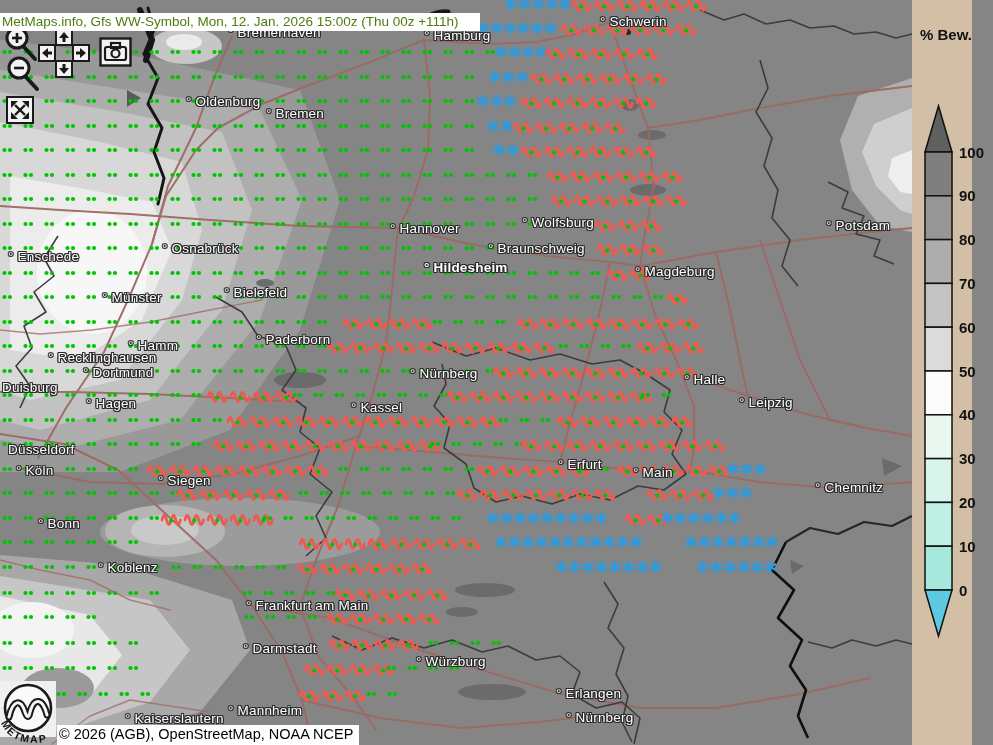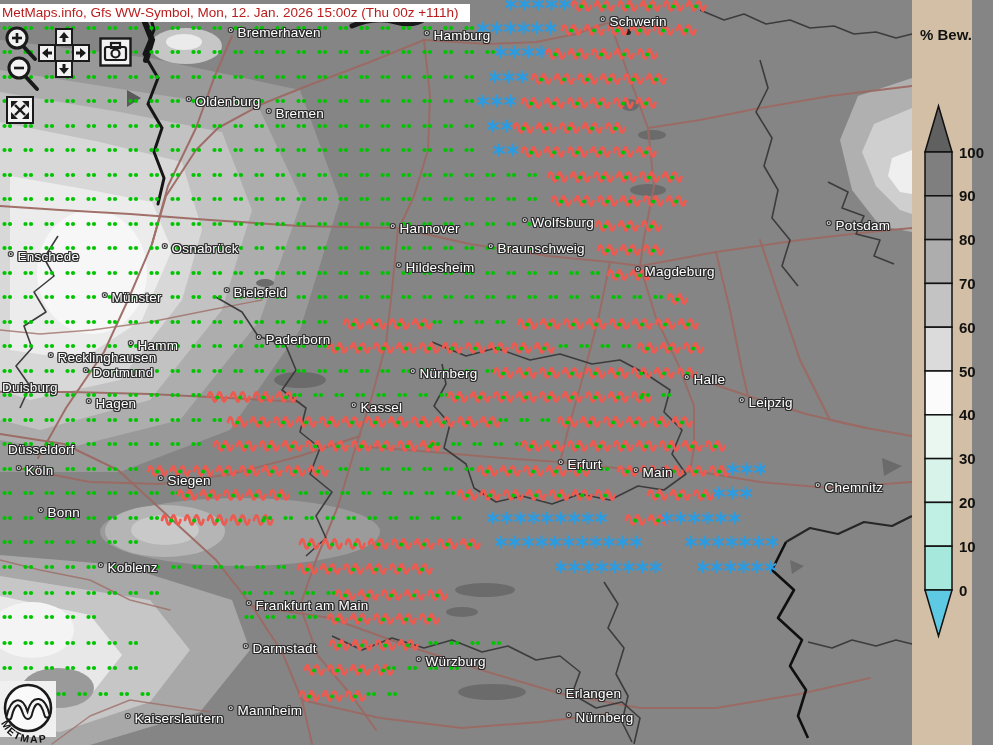--- a/index.html
+++ b/index.html
@@ -5,22 +5,22 @@
   html,body{margin:0;padding:0;background:#555;}
   .stage{position:relative;width:993px;height:745px;overflow:hidden;
          font-family:"Liberation Sans",sans-serif;background:#858585;}
   svg{display:block;}
   #map-base{position:absolute;left:0;top:0;z-index:1;}
   #symbol-layer{position:absolute;left:0;top:0;z-index:10;pointer-events:none;}
   #label-layer{position:absolute;left:0;top:0;width:988px;height:745px;z-index:15;pointer-events:none;}
   .city{position:absolute;color:#fff;font-size:13.5px;white-space:nowrap;letter-spacing:.2px;
         text-shadow:-1px -1px 0 #2b2b2b,1px -1px 0 #2b2b2b,-1px 1px 0 #2b2b2b,1px 1px 0 #2b2b2b,
                     -1px 0 0 #2b2b2b,1px 0 0 #2b2b2b,0 -1px 0 #2b2b2b,0 1px 0 #2b2b2b;}
-  .titlebar{position:absolute;left:0;top:4px;z-index:30;background:#fff;color:#b91c1c;
-            font-size:13.5px;line-height:17px;padding:0 11px 1px 2px;white-space:nowrap;}
+  .titlebar{position:absolute;left:0;top:13px;z-index:30;background:#fff;color:#4d7c0f;
+            font-size:13.5px;line-height:17px;padding:0 21px 1px 2px;white-space:nowrap;}
   .attribution{position:absolute;left:57px;top:725px;z-index:30;background:#fff;color:#000;
                font-size:14.5px;line-height:19px;padding:0 6px 1px 2px;white-space:nowrap;}
   .ctrl{position:absolute;z-index:25;cursor:pointer;}
   .panel{position:absolute;left:912px;top:0;width:60px;height:745px;z-index:20;}
   .panel-title{position:absolute;left:8px;top:26px;font-size:15px;font-weight:bold;color:#111;}
   #logo{position:absolute;left:0px;top:681px;z-index:31;}
 </style>
 </head>
 <body>
 <div class="stage">
@@ -1946,21 +1946,21 @@
 
 <div id="label-layer">
       <span class="city" style="left: 600px; top: 14px;">° Schwerin</span>
       <span class="city" style="left: 228px; top: 25px;">° Bremerhaven</span>
       <span class="city" style="left: 424px; top: 28px;">° Hamburg</span>
       <span class="city" style="left: 186px; top: 94px;">° Oldenburg</span>
       <span class="city" style="left: 266px; top: 106px;">° Bremen</span>
       <span class="city" style="left: 390px; top: 221px;">° Hannover</span>
       <span class="city" style="left: 522px; top: 215px;">° Wolfsburg</span>
       <span class="city" style="left: 488px; top: 241px;">° Braunschweig</span>
-      <span class="city" style="left: 396px; top: 260px;">° Hildesheim</span>
+      <span class="city" style="left: 424px; top: 260px; font-weight: bold;">° Hildesheim</span>
       <span class="city" style="left: 635px; top: 264px;">° Magdeburg</span>
       <span class="city" style="left: 826px; top: 218px;">° Potsdam</span>
       <span class="city" style="left: 8px; top: 249px;">° Enschede</span>
       <span class="city" style="left: 162px; top: 241px;">° Osnabrück</span>
       <span class="city" style="left: 102px; top: 290px;">° Münster</span>
       <span class="city" style="left: 224px; top: 285px;">° Bielefeld</span>
       <span class="city" style="left: 128px; top: 338px;">° Hamm</span>
       <span class="city" style="left: 256px; top: 332px;">° Paderborn</span>
       <span class="city" style="left: 48px; top: 350px;">° Recklinghausen</span>
       <span class="city" style="left: 83px; top: 365px;">° Dortmund</span>
@@ -1969,21 +1969,21 @@
       <span class="city" style="left: 8px; top: 418px; margin-top: 24px;">Düsseldorf</span>
       <span class="city" style="left: 410px; top: 366px;">° Nürnberg</span>
       <span class="city" style="left: 684px; top: 372px;">° Halle</span>
       <span class="city" style="left: 739px; top: 395px;">° Leipzig</span>
       <span class="city" style="left: 351px; top: 400px;">° Kassel</span>
       <span class="city" style="left: 16px; top: 463px;">° Köln</span>
       <span class="city" style="left: 158px; top: 473px;">° Siegen</span>
       <span class="city" style="left: 558px; top: 457px;">° Erfurt</span>
       <span class="city" style="left: 633px; top: 465px;">° Main</span>
       <span class="city" style="left: 815px; top: 480px;">° Chemnitz</span>
-      <span class="city" style="left: 38px; top: 505px;">° Bonn</span>
+      <span class="city" style="left: 38px; top: 516px;">° Bonn</span>
       <span class="city" style="left: 98px; top: 560px;">° Koblenz</span>
       <span class="city" style="left: 246px; top: 598px;">° Frankfurt am Main</span>
       <span class="city" style="left: 243px; top: 641px;">° Darmstadt</span>
       <span class="city" style="left: 416px; top: 654px;">° Würzburg</span>
       <span class="city" style="left: 556px; top: 686px;">° Erlangen</span>
       <span class="city" style="left: 566px; top: 710px;">° Nürnberg</span>
       <span class="city" style="left: 228px; top: 703px;">° Mannheim</span>
       <span class="city" style="left: 125px; top: 711px;">° Kaiserslautern</span>
     </div>
 
@@ -2082,14 +2082,15 @@
   <circle cx="28" cy="27" r="23" fill="#fafafa" stroke="#1a1a1a" stroke-width="2.6"></circle>
   <path d="M9,36 C13,18 21,18 25,31 C27,37 29,37 30,31 C34,16 43,17 47,34" fill="none" stroke="#1a1a1a" stroke-width="7" stroke-linecap="round"></path>
   <path d="M9,36 C13,18 21,18 25,31 C27,37 29,37 30,31 C34,16 43,17 47,34" fill="none" stroke="#f5f5f5" stroke-width="3" stroke-linecap="round"></path>
   <defs>
         <path id="logo-arc" d="M1,42 Q12,66 46,61"></path>
       </defs>
   <text font-size="10.5" font-weight="bold" fill="#111" letter-spacing="1.5" font-family="Liberation Sans, sans-serif">
     <textPath href="#logo-arc">METMAPS</textPath>
   </text>
 </svg>
+<div class="attribution">© 2026 (AGB), OpenStreetMap, NOAA NCEP</div>
 
 </div>
 
 </body></html>

